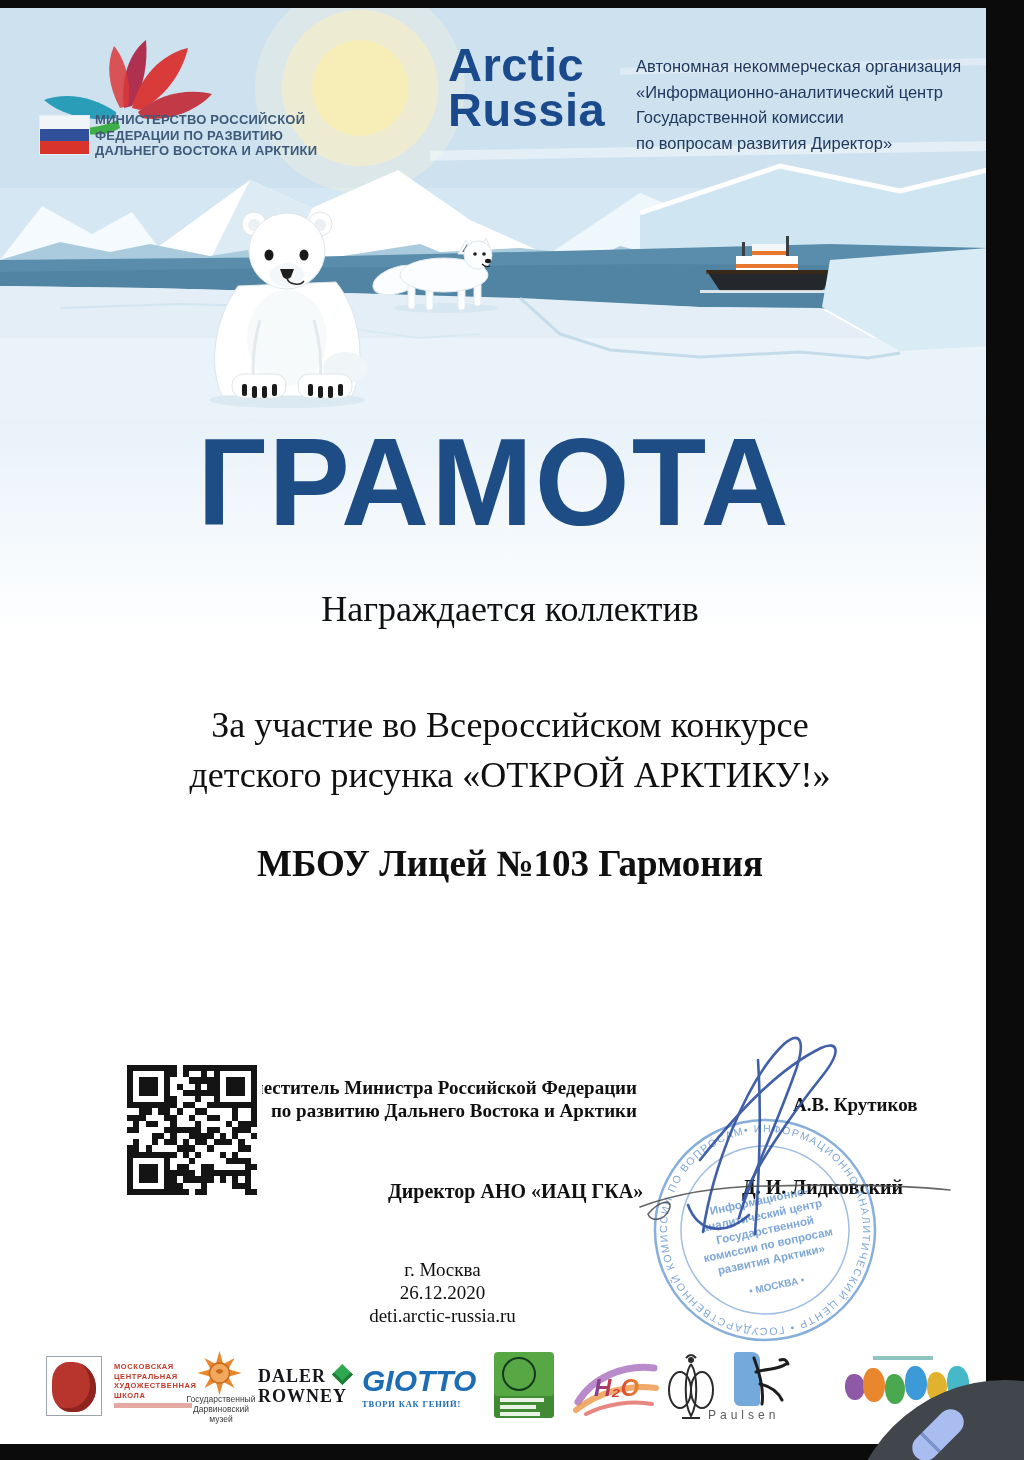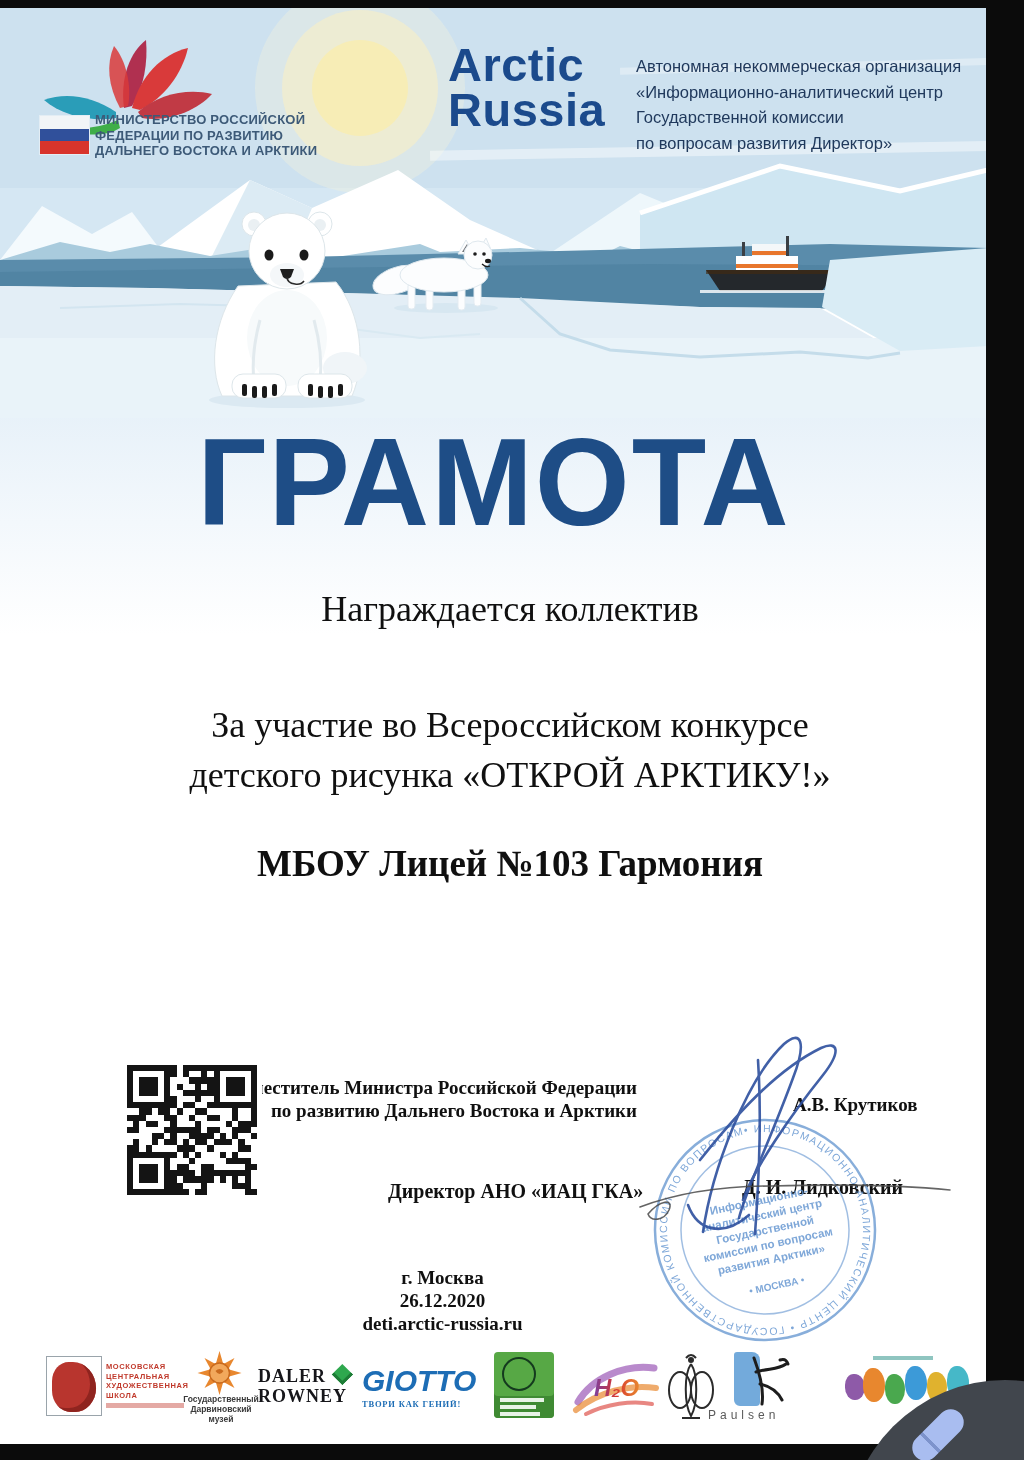--- a/index.html
+++ b/index.html
@@ -48,34 +48,34 @@
            width:130px;height:130px;}
   .qr-grid i{display:block;}
   .qr-grid i.d{background:#141414;}
 
   .stamp{position:absolute;left:647px;top:1104px;width:236px;height:236px;z-index:2;opacity:.8;}
   .sig-layer{position:absolute;left:0;top:0;width:988px;height:1436px;z-index:4;pointer-events:none;}
 
   .cert-link{position:absolute;left:238px;top:1242px;font-size:20px;white-space:nowrap;z-index:1;}
   .cert-link .url{color:#a3c1d6;}
   .issue{position:absolute;left:340px;top:1250px;width:205px;text-align:center;font-size:19px;
-         font-weight:bold;line-height:23px;z-index:3;margin-top:8px;}
+         font-weight:normal;line-height:23px;z-index:3;}
 
   
   .partners{position:absolute;left:0;top:1336px;width:988px;height:100px;}
   .p-item{position:absolute;}
   .school-blob{position:absolute;left:14px;top:6px;width:44px;height:50px;background:#b8352e;
                border-radius:40% 55% 50% 45%;box-shadow:inset -6px -4px 0 #8f241f;}
   .school-brackets{position:absolute;left:8px;top:0;width:56px;height:60px;
                    border:1px solid #9aa4ab;border-style:solid;clip-path:polygon(0 0,14% 0,14% 6%,6% 6%,6% 22%,0 22%,0 0,100% 0,100% 22%,94% 22%,94% 6%,86% 6%,86% 0,100% 0,100% 100%,86% 100%,86% 94%,94% 94%,94% 78%,100% 78%,100% 100%,0 100%,0 78%,6% 78%,6% 94%,14% 94%,14% 100%,0 100%);}
-  .school-lines{position:absolute;left:68px;top:6px;color:#c0392b;font-size:7.5px;font-weight:bold;
+  .school-lines{position:absolute;left:76px;top:6px;color:#c0392b;font-size:7.5px;font-weight:bold;
                 line-height:9.5px;letter-spacing:.6px;}
   .school-tag{width:78px;height:5px;background:#e4a9a4;margin-top:3px;}
   .darwin-text{position:absolute;left:-26px;top:44px;width:110px;text-align:center;color:#3a3a3a;
-               font-size:8.5px;font-weight:bold;line-height:10px;}
+               font-size:8.5px;font-weight:normal;line-height:10px;}
   .daler{color:#16161a;font-family:"Liberation Serif","DejaVu Serif",serif;font-weight:bold;
          font-size:18px;line-height:20px;letter-spacing:1px;}
   .daler .diamond{display:inline-block;width:15px;height:15px;background:#2ea84e;
                   box-shadow:inset -3px -3px 0 #1d7c36;transform:rotate(45deg) translate(2px,-2px);margin-left:6px;}
   .giotto{color:#1d6db5;font-weight:800;font-size:30px;font-style:italic;letter-spacing:0;}
   .giotto-tag{color:#1d6db5;font-size:8.5px;font-weight:bold;letter-spacing:.8px;margin-top:1px;font-family:Liberation Serif, serif;}
   .greenlogo{width:60px;height:66px;background:#57a845;border-radius:4px;position:relative;
              box-shadow:inset 0 -22px 0 #3f8a33;}
   .greenlogo .ring{position:absolute;left:8px;top:5px;width:34px;height:34px;border:2.5px solid #143a1e;
                    border-radius:50%;}

